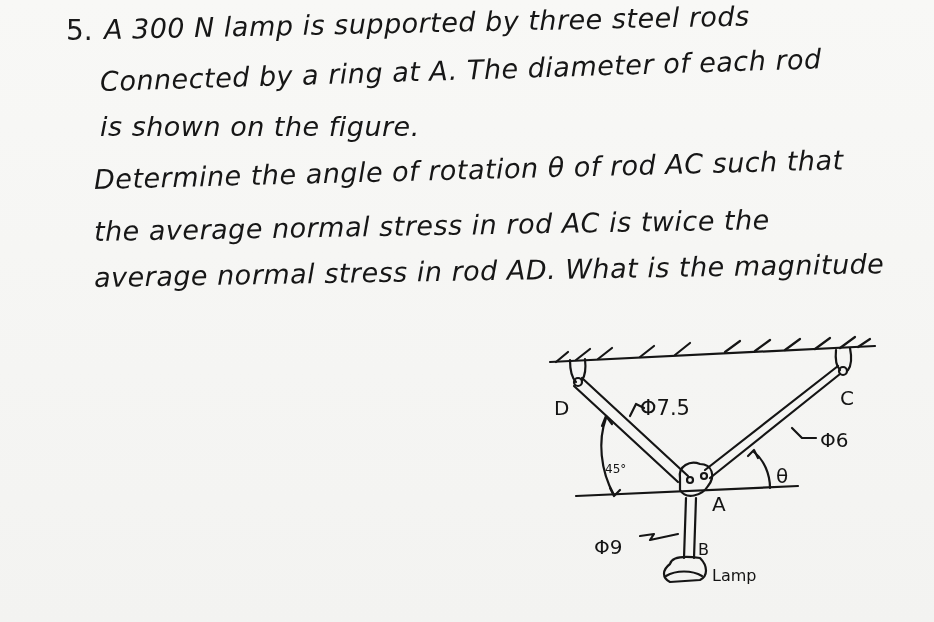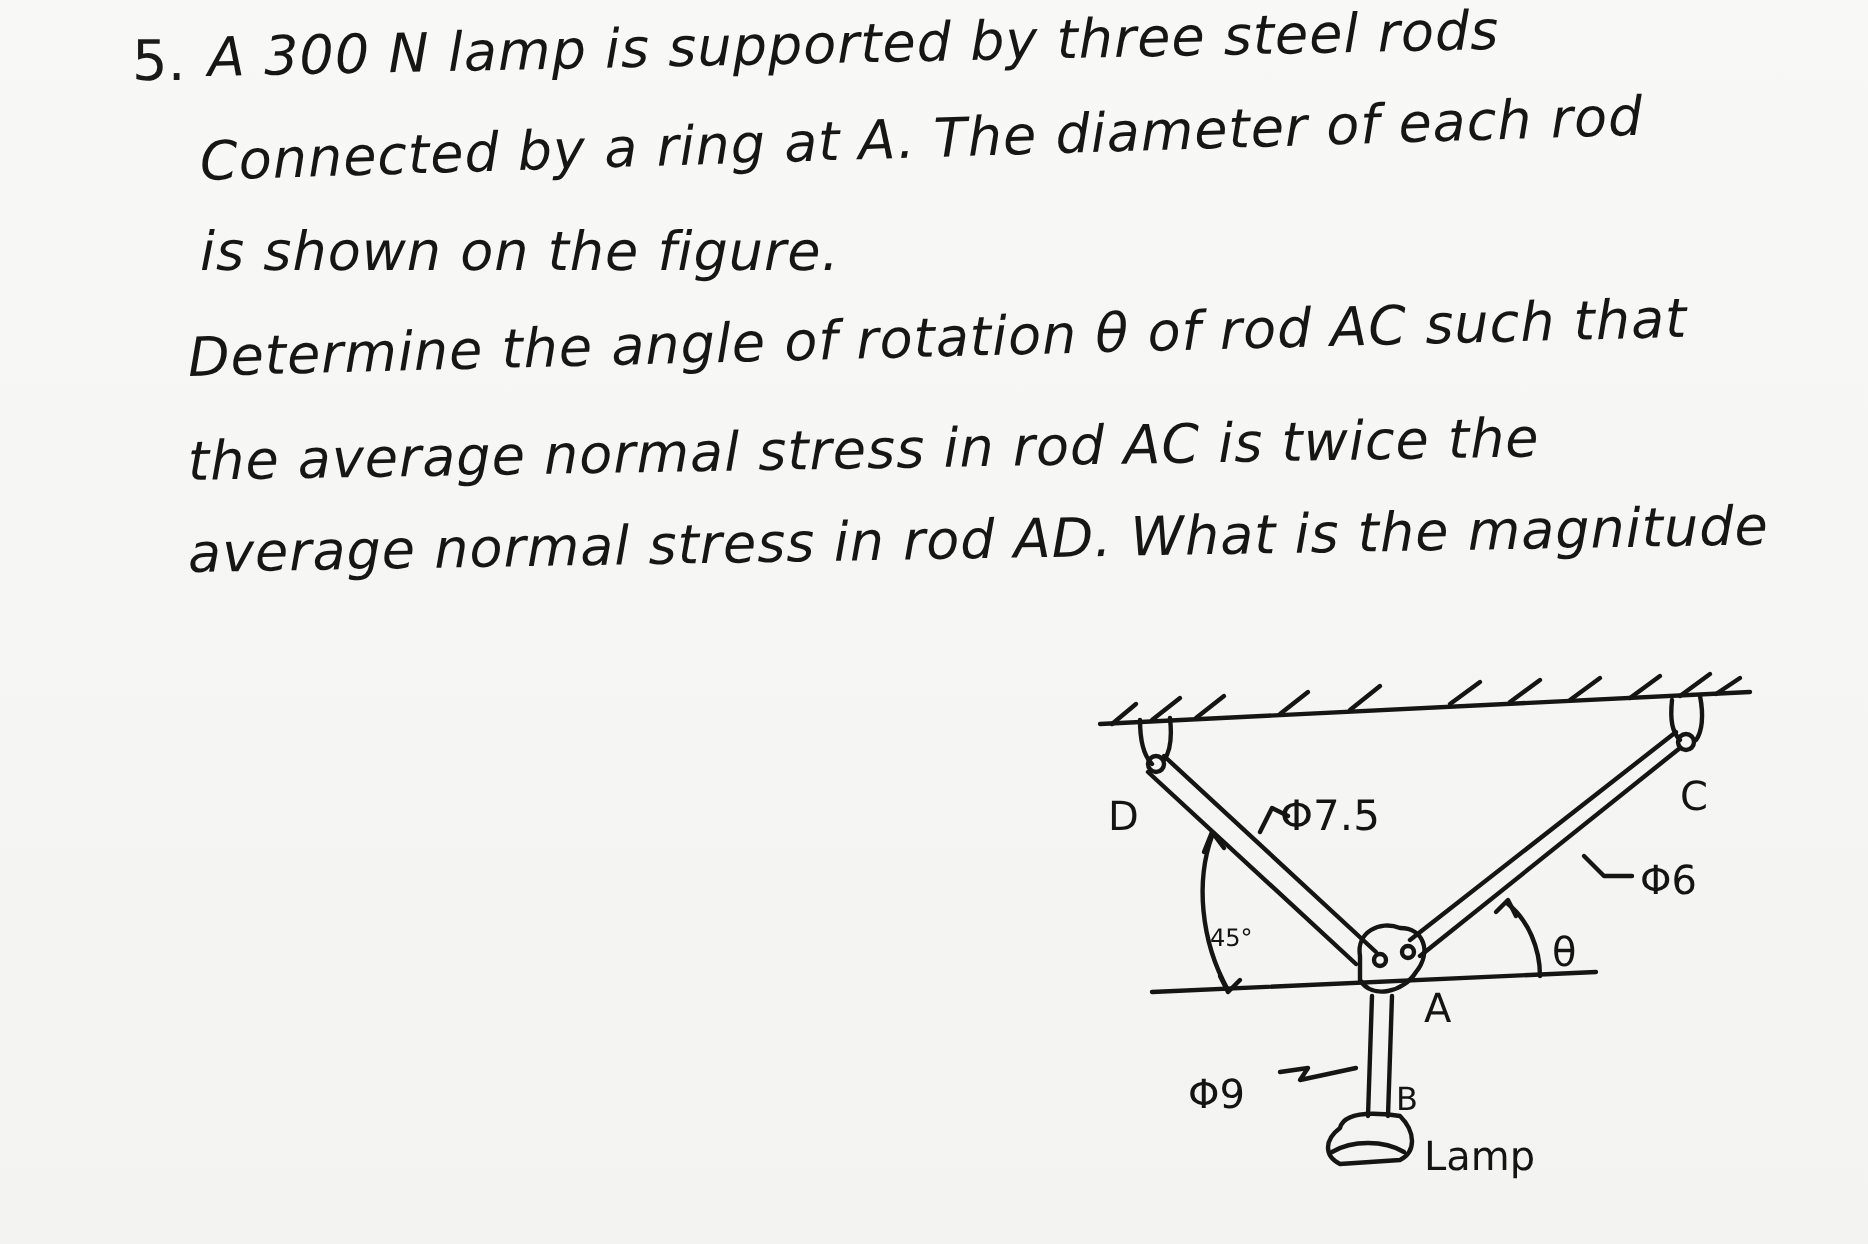--- a/index.html
+++ b/index.html
@@ -106,16 +106,16 @@
     </svg>
     <div class="lbl" style="left:14px; top:66px;">D</div>
     <div class="lbl" style="left:300px; top:56px;">C</div>
     <div class="lbl" style="left:172px; top:162px;">A</div>
     <div class="lbl" style="left:158px; top:210px; font-size:16px;">B</div>
     <div class="lbl" style="left:100px; top:66px; font-size:21px;">Φ7.5</div>
     <div class="lbl" style="left:280px; top:98px;text-align:center;">Φ6</div>
     <div class="lbl" style="left:54px; top:194px;margin-top:11px;">Φ9</div>
     <div class="lbl" style="left:65px; top:132px; font-size:12px;">45°</div>
     <div class="lbl" style="left:236px; top:134px;">θ</div>
-    <div class="lbl" style="left:172px; top:236px; font-size:20px;">Lamp</div>
+    <div class="lbl" style="left:172px; top:236px; font-size:16px;">Lamp</div>
   </div>
 
 </div>
 
 </body></html>

